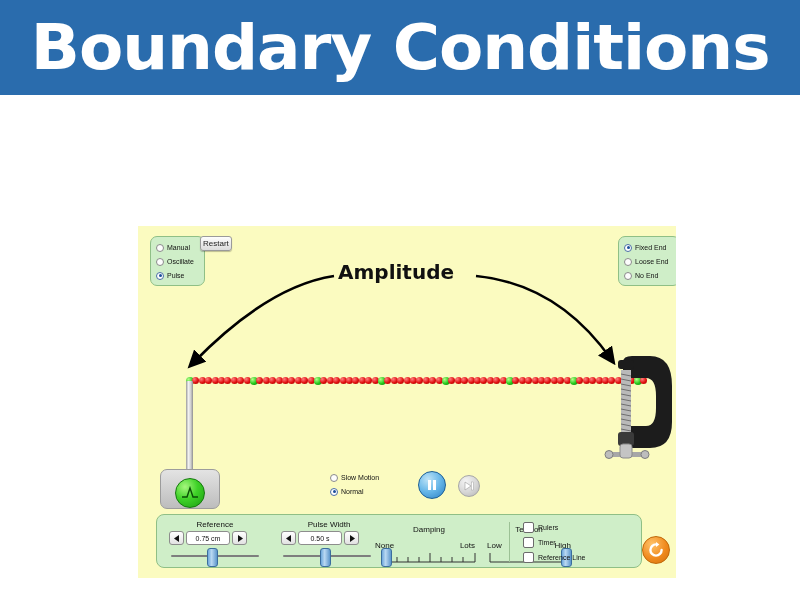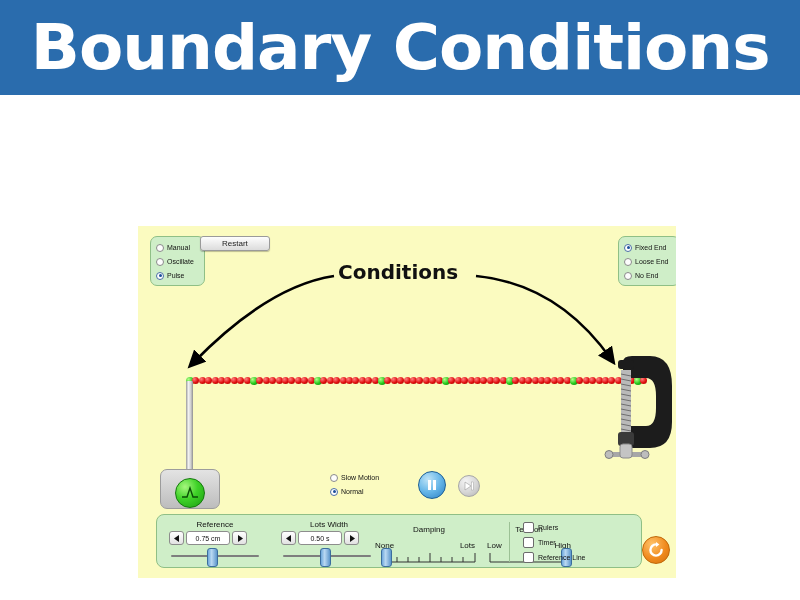--- a/index.html
+++ b/index.html
@@ -57,21 +57,21 @@
     width:3px;height:3px;border-radius:50%;background:#1b4f9c;
   }
   .radio-label{white-space:nowrap;}
   
   #mode-group{left:12px;top:10px;width:55px;height:50px;}
   
   #boundary-group{left:480px;top:10px;width:62px;height:50px;}
   
   #restart-btn{
     position:absolute;left:62px;top:10px;
-    padding:2px 21px;
+    padding:2px 2px;
     font-size:8px;color:#222;
     background:linear-gradient(#fdfdfd,#dcdcdc);
     border:1px solid #9a9a9a;border-radius:3px;
     box-shadow:0 1px 1px rgba(0,0,0,.25);
     text-align:right;
   }
   
   #annot-svg{position:absolute;left:0;top:0;width:538px;height:352px;pointer-events:none;}
   #annot-label{
     position:absolute;left:200px;top:34px;
@@ -321,21 +321,21 @@
 
   <svg id="annot-svg">
     <defs>
       <marker id="ah" markerWidth="7" markerHeight="7" refX="4" refY="3.3" orient="auto">
         <path d="M0,0 L7,3.3 L0,6.6 z" fill="#000"></path>
       </marker>
     </defs>
     <path d="M196 50 Q130 60 55 137" stroke="#000" stroke-width="2.6" fill="none" marker-end="url(#ah)"></path>
     <path d="M338 50 Q420 58 473 133" stroke="#000" stroke-width="2.6" fill="none" marker-end="url(#ah)"></path>
   </svg>
-  <div id="annot-label">Conditions</div>
+  <div id="annot-label">Amplitude</div>
 
   <div id="speed-group">
     <div class="radio-row" style="margin-left:0;">
       <span class="radio"></span>
       <span class="radio-label">Slow Motion</span>
     </div>
     <div class="radio-row" style="margin-left:0;">
       <span class="radio on"></span>
       <span class="radio-label">Normal</span>
     </div>
@@ -368,21 +368,21 @@
       <div class="spin-val">0.75 cm</div>
       <div class="spin-btn">
         <svg width="6" height="7" viewBox="0 0 6 7">
             <path d="M1 0 L6 3.5 L1 7 z" fill="#111"></path>
           </svg>
       </div>
     </div>
     <div class="slider-track" style="left:14px;top:40px;width:88px;"></div>
     <div class="slider-knob" style="left:50px;top:33px;"></div>
 
-    <div class="ctl-title" style="left:122px;top:5px;width:100px;">Lots Width</div>
+    <div class="ctl-title" style="left:122px;top:5px;width:100px;">Pulse Width</div>
     <div class="spin-wrap" style="left:124px;top:16px;">
       <div class="spin-btn">
         <svg width="6" height="7" viewBox="0 0 6 7">
             <path d="M5 0 L0 3.5 L5 7 z" fill="#111"></path>
           </svg>
       </div>
       <div class="spin-val">0.50 s</div>
       <div class="spin-btn">
         <svg width="6" height="7" viewBox="0 0 6 7">
             <path d="M1 0 L6 3.5 L1 7 z" fill="#111"></path>

